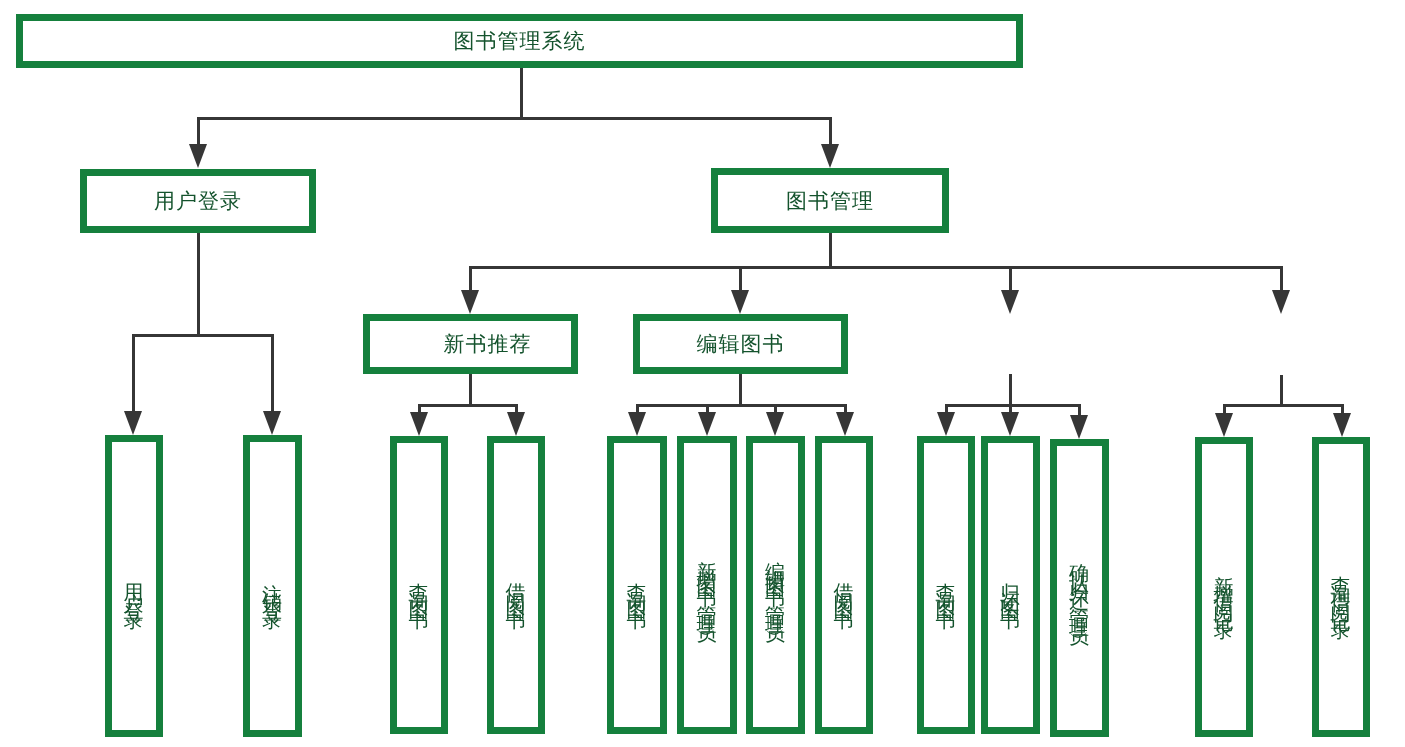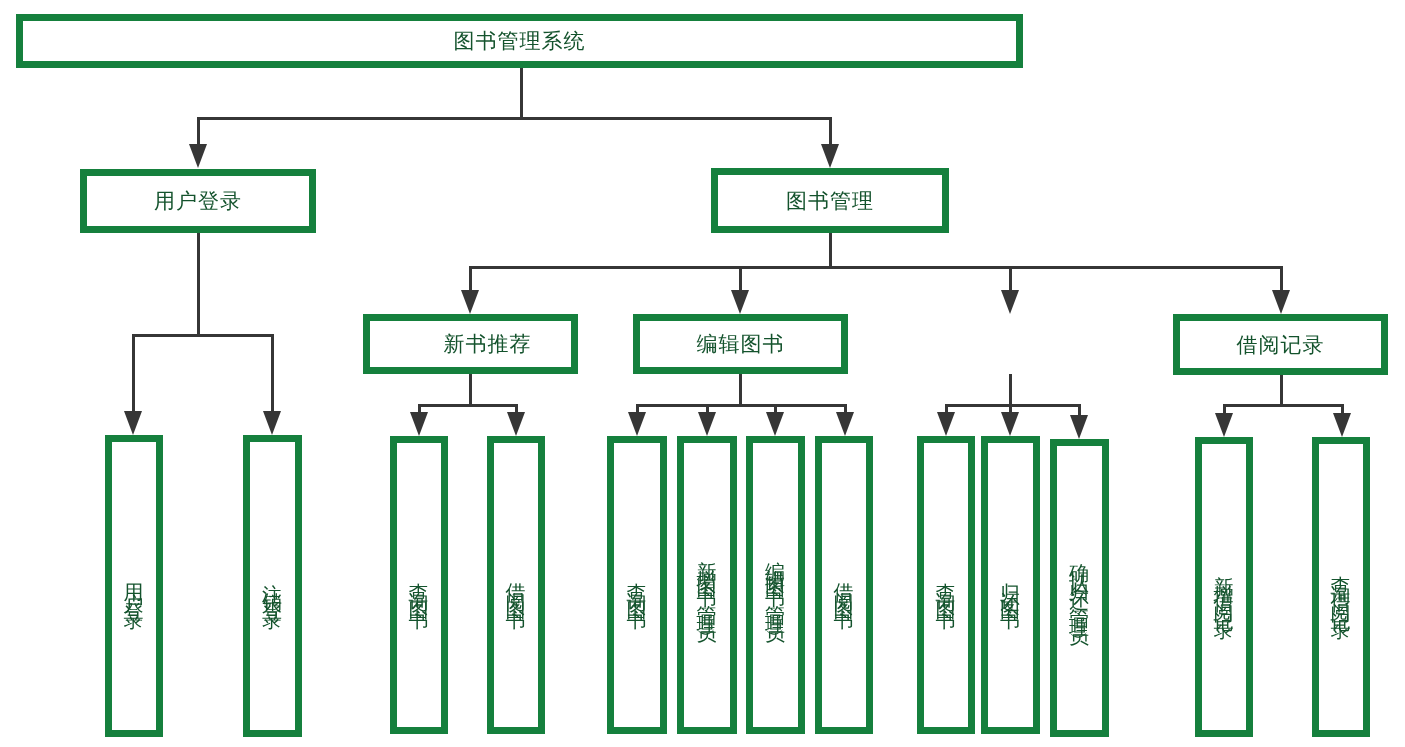--- a/index.html
+++ b/index.html
@@ -61,21 +61,20 @@
   <div class="ar" style="left:461px;top:290px;"></div>
   <div class="vl" style="left:739px;top:266px;height:25px;"></div>
   <div class="ar" style="left:731px;top:290px;"></div>
   <div class="vl" style="left:1009px;top:266px;height:25px;"></div>
   <div class="ar" style="left:1001px;top:290px;"></div>
   <div class="vl" style="left:1280px;top:266px;height:25px;"></div>
   <div class="ar" style="left:1272px;top:290px;"></div>
 
   <div class="b" style="left:363px;top:314px;width:215px;height:60px;padding-left:34px;">新书推荐</div>
   <div class="b" style="left:633px;top:314px;width:215px;height:60px;">编辑图书</div>
-  <div class="b" style="left:1173px;top:314px;width:215px;height:61px;">借阅记录</div>
 
   <div class="vl" style="left:469px;top:374px;height:32px;"></div>
   <div class="hl" style="left:418px;top:404px;width:100px;"></div>
   <div class="vl" style="left:418px;top:404px;height:9px;"></div>
   <div class="ar" style="left:410px;top:412px;"></div>
   <div class="vl" style="left:515px;top:404px;height:9px;"></div>
   <div class="ar" style="left:507px;top:412px;"></div>
 
   <div class="vl" style="left:739px;top:374px;height:32px;"></div>
   <div class="hl" style="left:636px;top:404px;width:211px;"></div>

